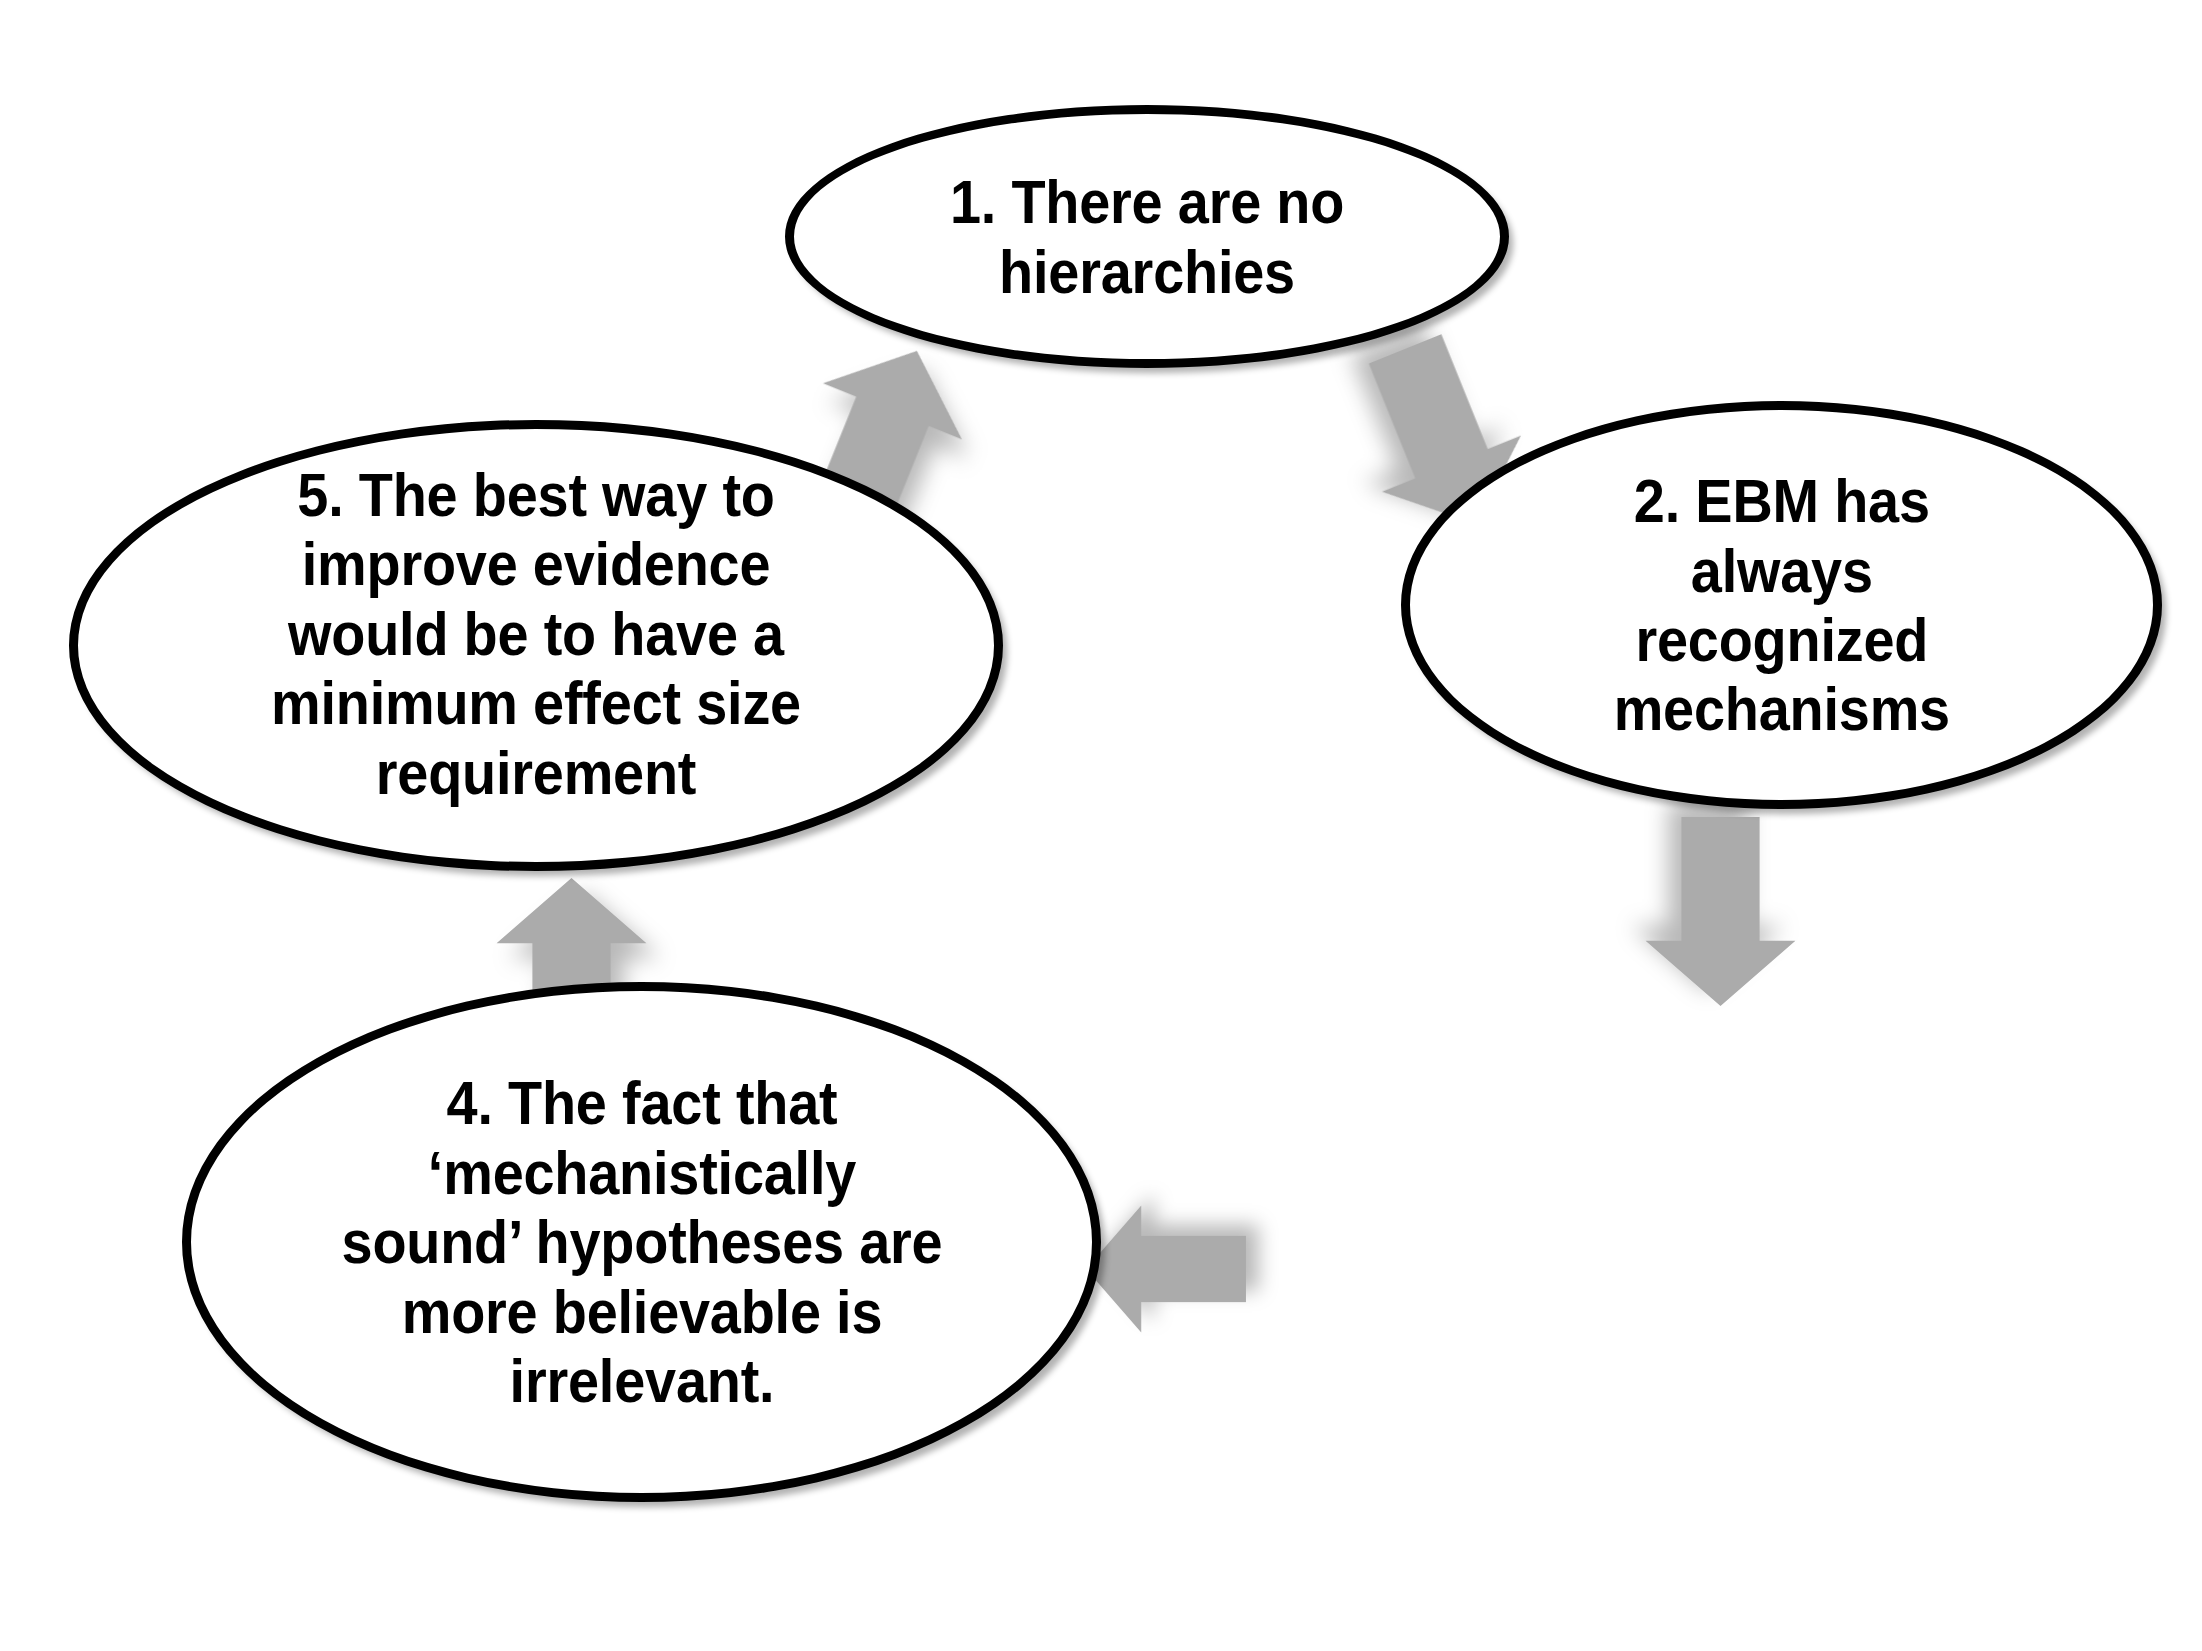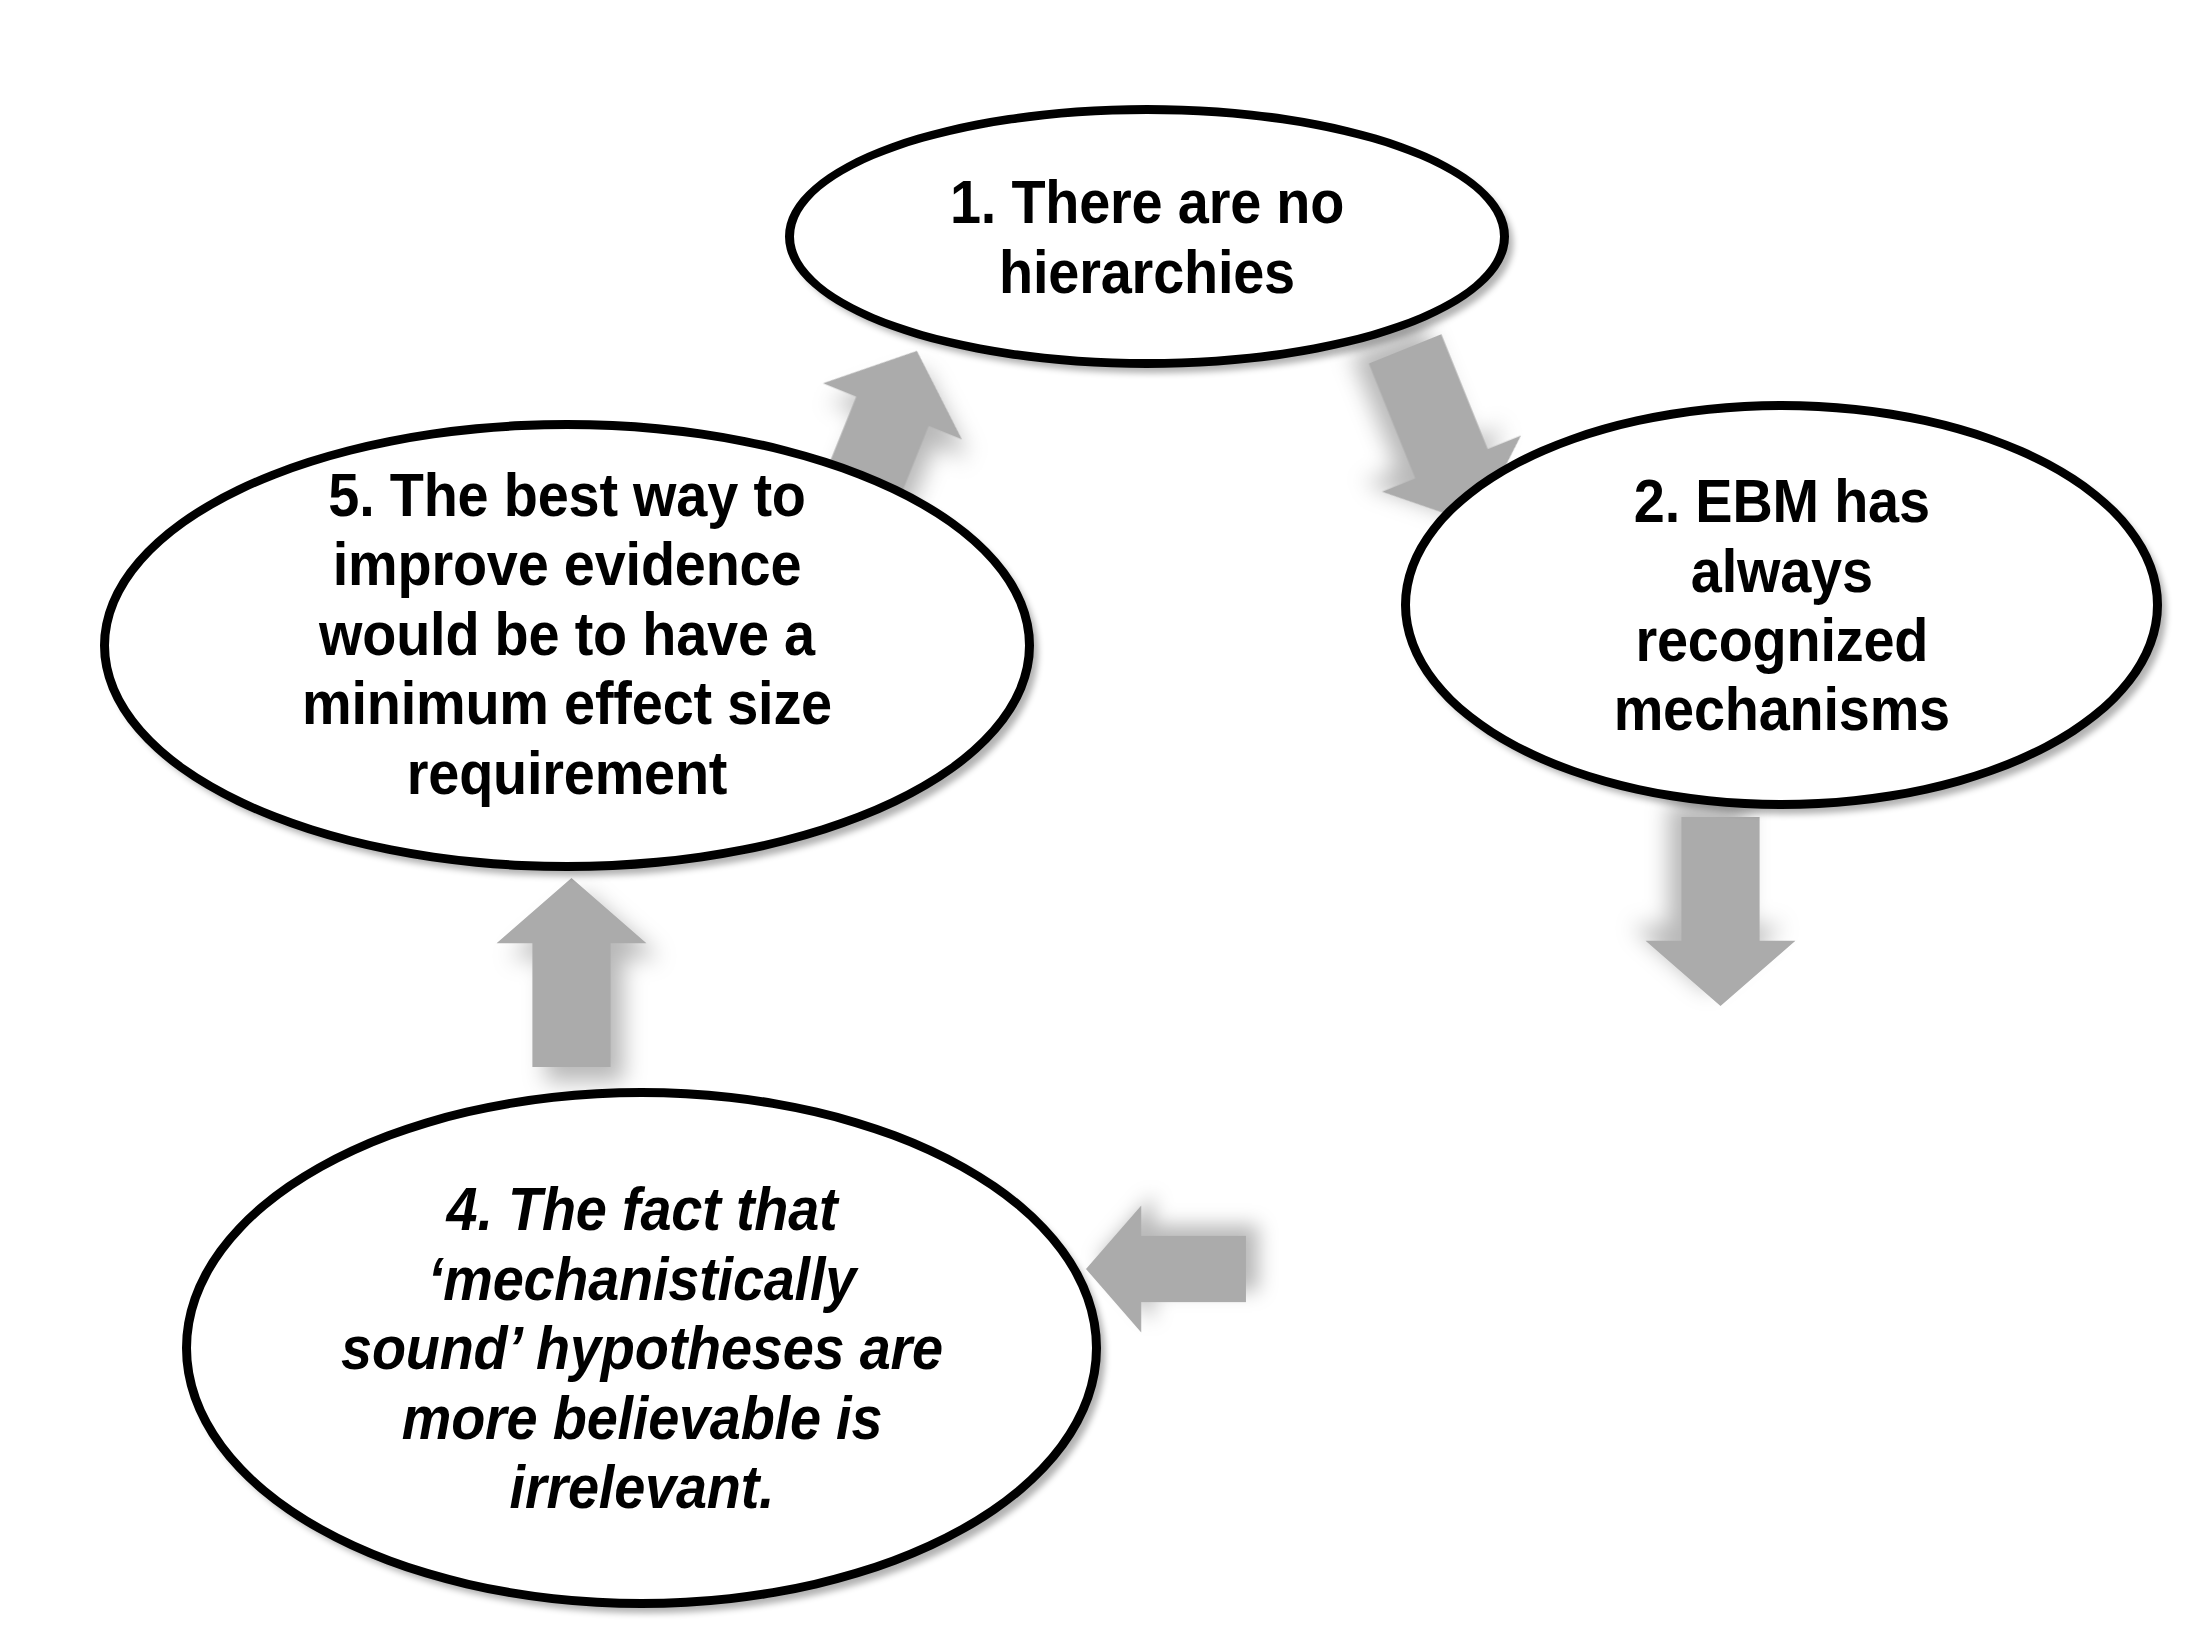--- a/index.html
+++ b/index.html
@@ -63,28 +63,28 @@
 
   
   #node-3 {
     left: 1203px; top: 940px;
     width: 943px; height: 702px;
   }
   #node-3 .node-label { font-size: 65px; width: 706px; }
 
   
   #node-4 {
-    left: 182px;  top: 1088px;
-    width: 919px; height: 520px; font-style: italic;
+    left: 182px;  top: 982px;
+    width: 919px; height: 520px;
   }
   #node-4 .node-label { font-size: 62px; width: 680px; }
 
   
   #node-5 {
-    left: 100px;   top: 420px;
+    left: 69px;   top: 420px;
     width: 934px; height: 451px;
   }
   #node-5 .node-label {
     font-size: 62px;
     width: 688px;
     position: relative;
     top: -12px;
   }
 
   

